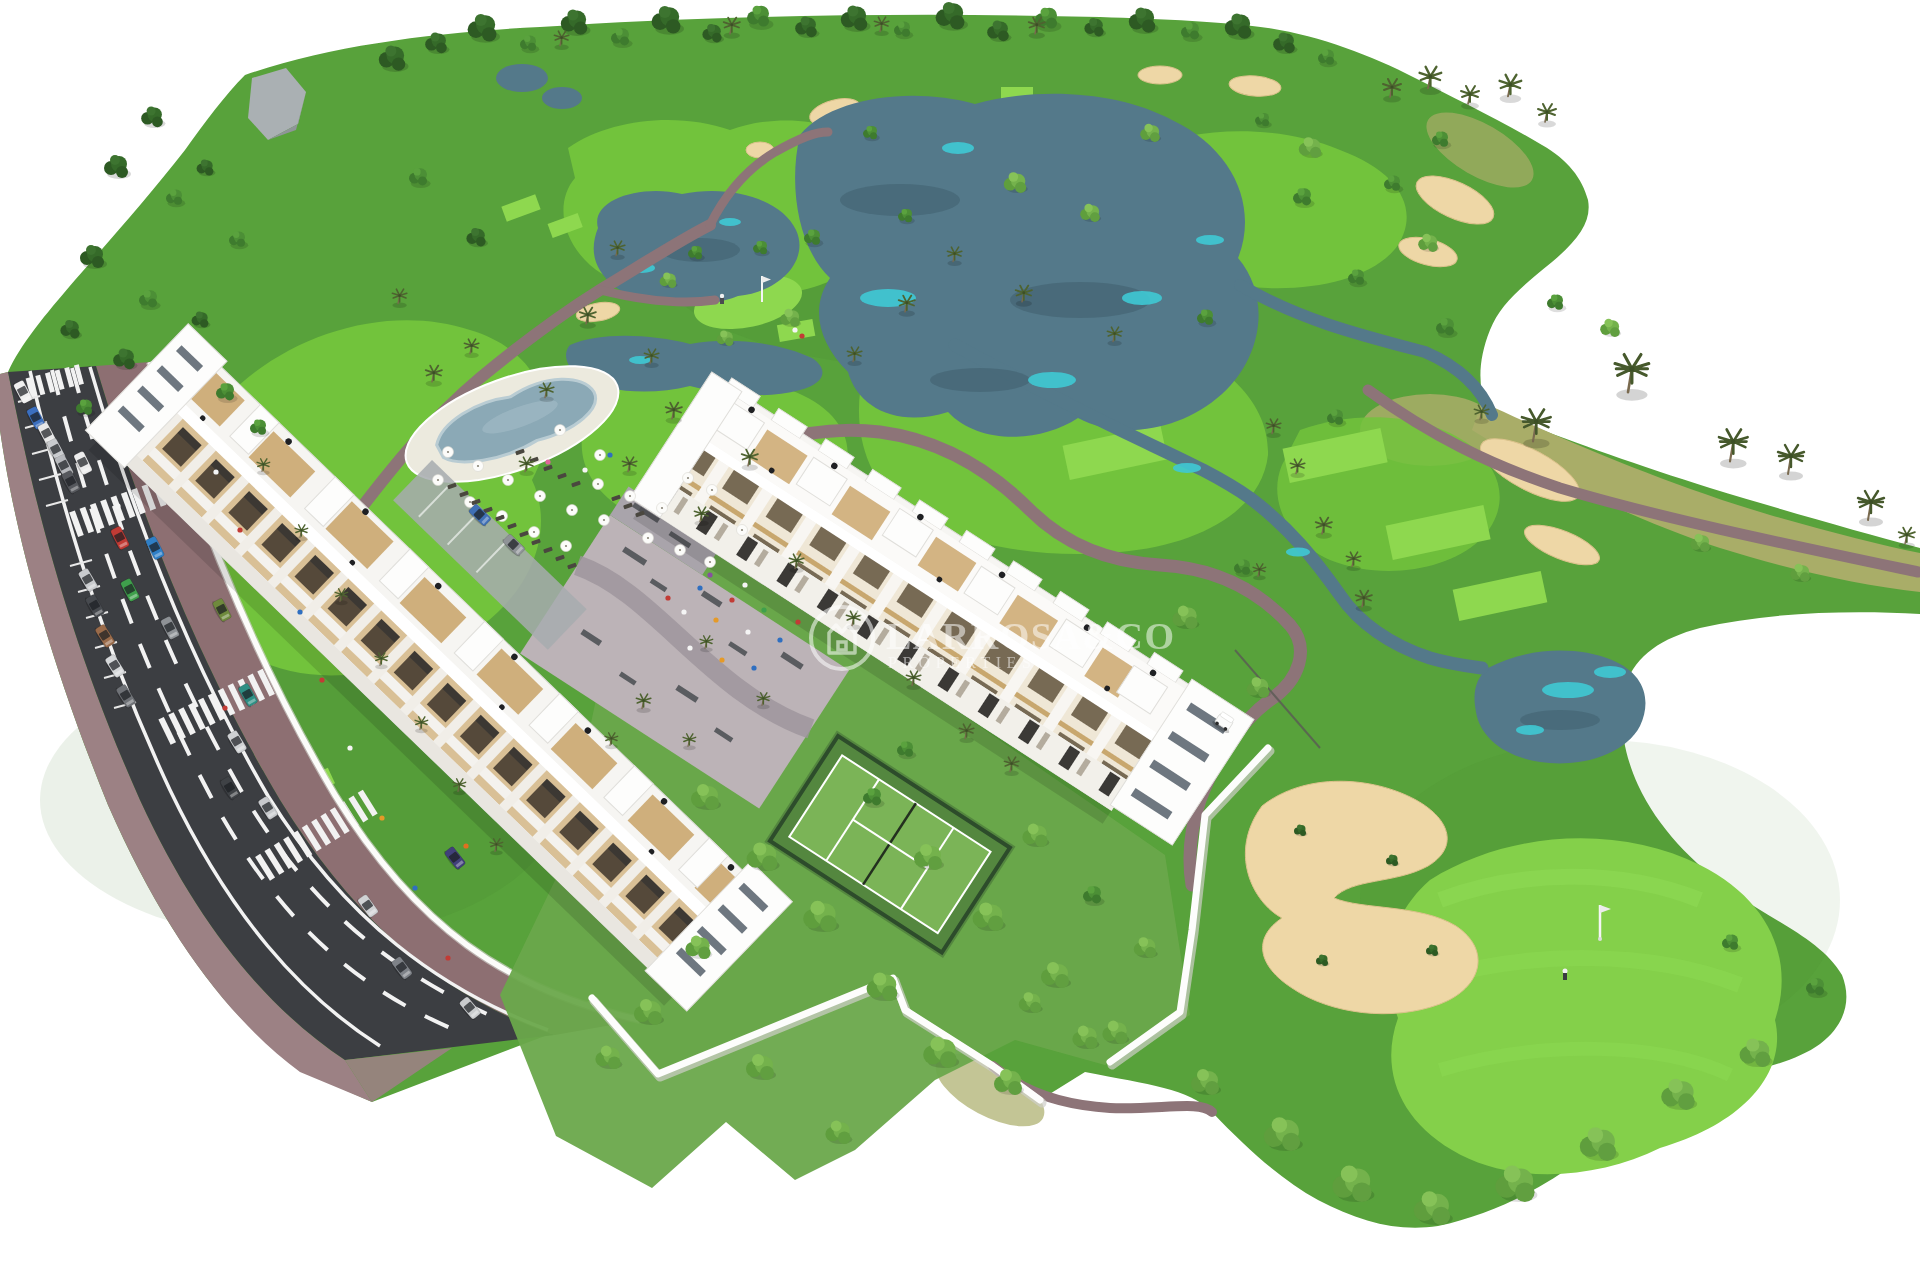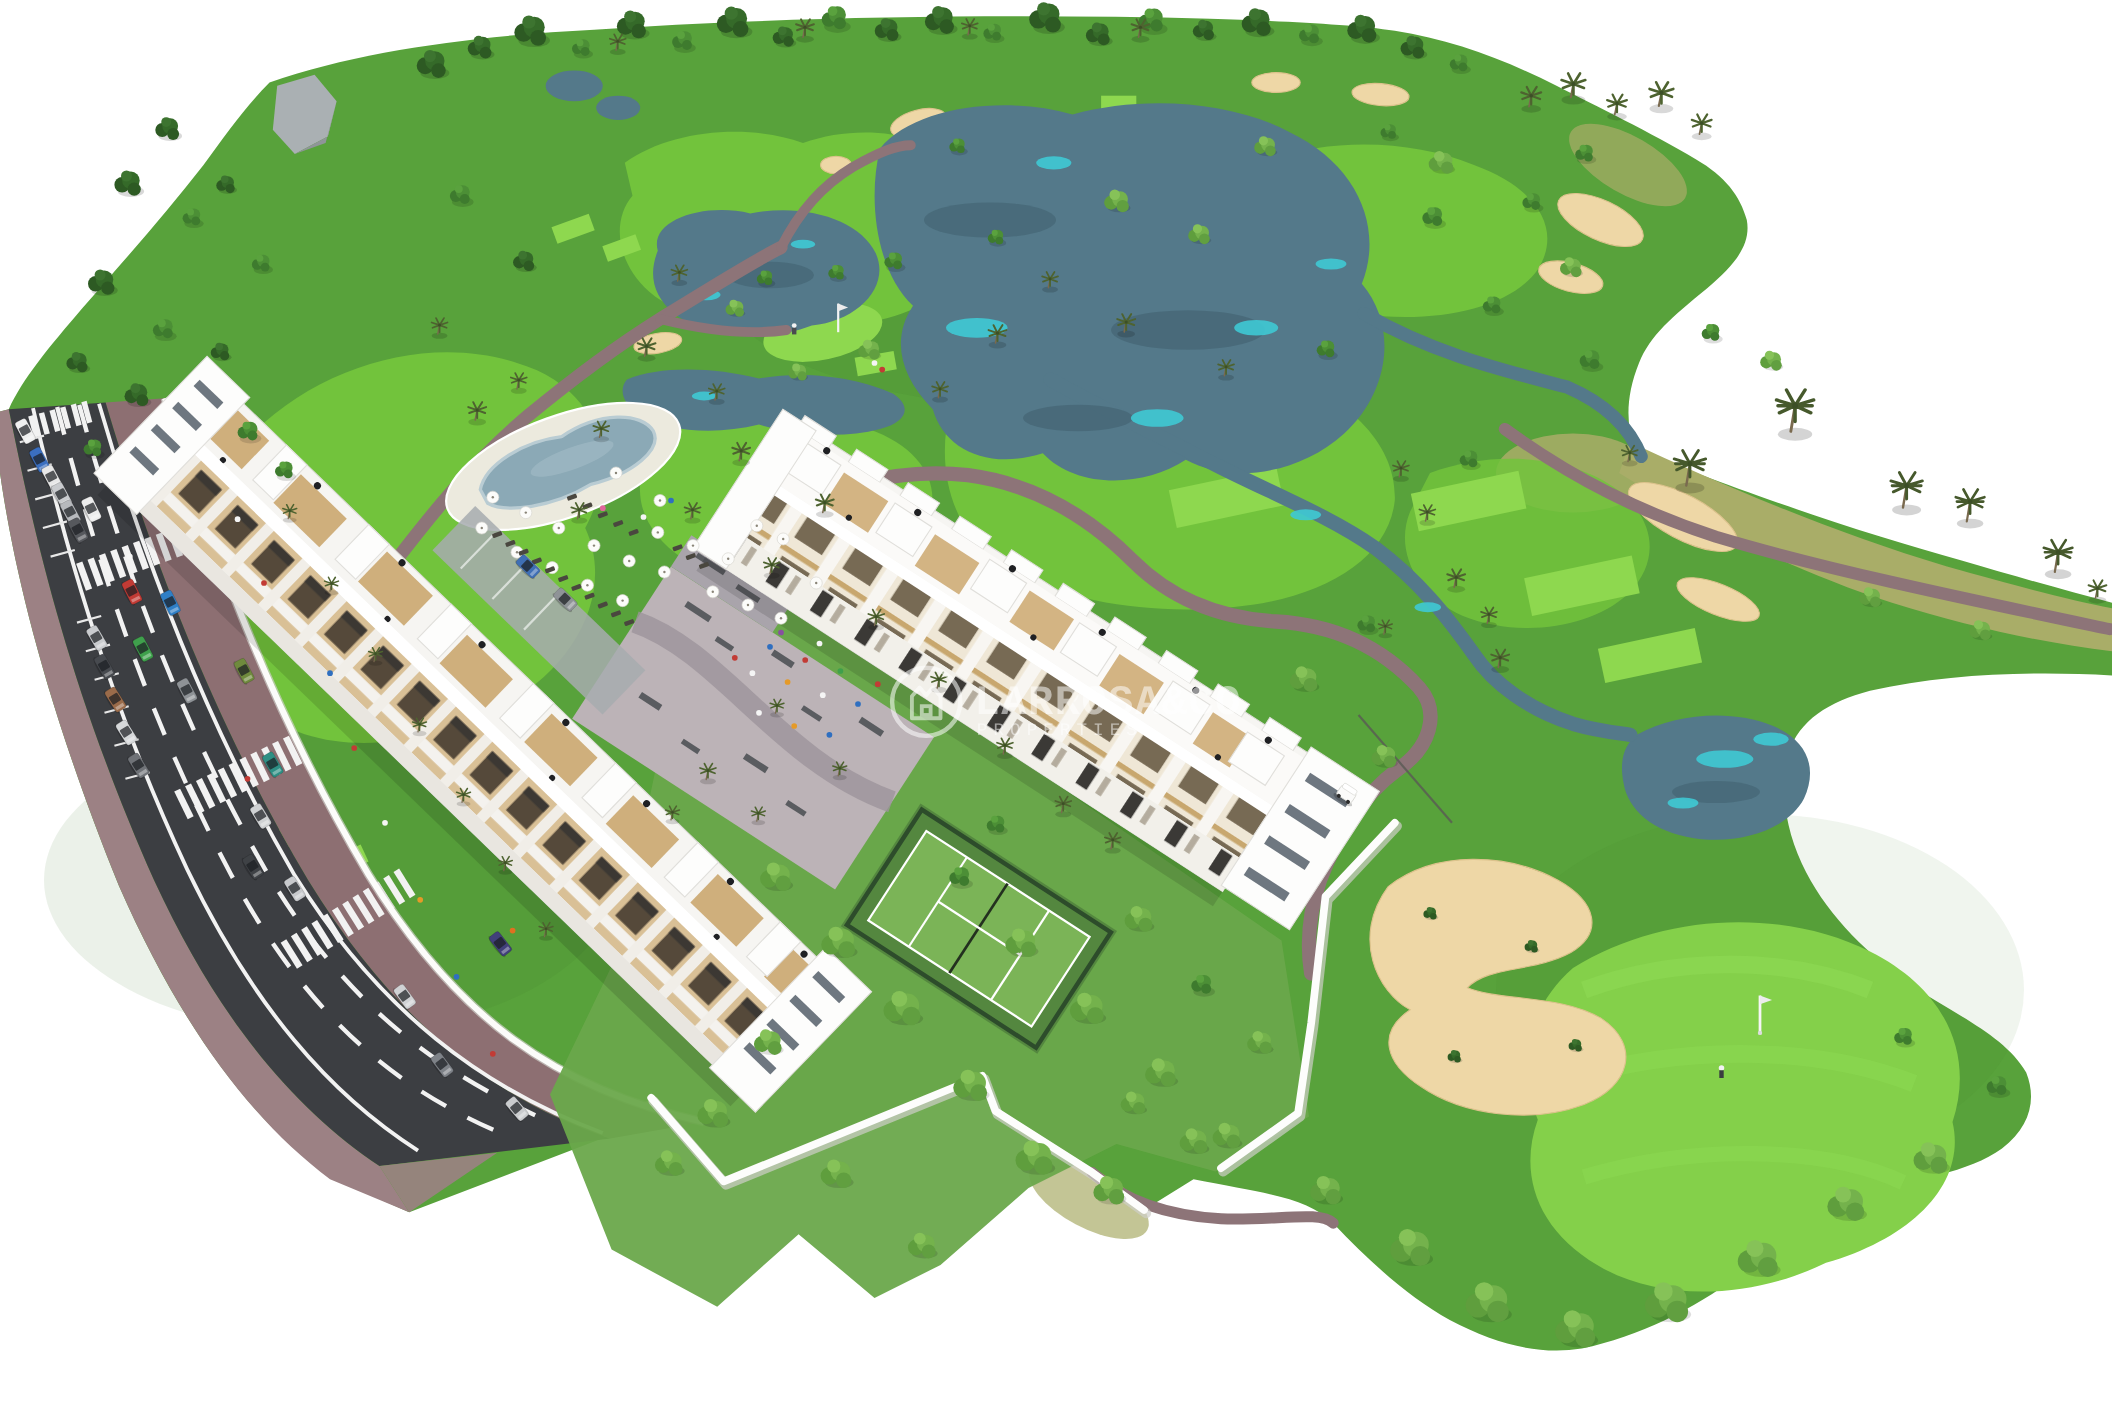--- a/index.html
+++ b/index.html
@@ -1,17 +1,17 @@
 <!DOCTYPE html>
 <html style="--bg: #ffffff; --rough: #58a23b; --fairway: #72c33c; --fairway2: #84d04a; --tee: #8ed84f; --dry: #a9ad68; --water: #54798a; --waterDeep: #3c5a68; --cyan: #3fc9d4; --sand: #eed7a6; --sandEdge: #dcc28c; --path: #8d7478; --road: #3c3e42; --roadLine: #f2f2f2; --sidewalk: #9c8184; --sidewalk2: #8d6f72; --white: #f6f5f2; --wood: #cba76f; --garden: #6aa84b; --playground: #bcb3b7; --court: #7bb457; --fence: #2d4c2b; --wall: #fdfdfc; --treeDark: #2d5a23; --treeMid: #3e7b2e; --treeLight: #74b24c; --palm: #4e6330; --pool: #8ba9b6; --poolDeck: #eceade;"><head>
 <meta charset="utf-8">
 <style>
   html,body{margin:0;padding:0;background:#fff;}
   .stage{position:relative;width:1920px;height:1280px;background:var(--bg,#ffffff);overflow:hidden;
-         font-family:Liberation Mono, monospace;}
+         font-family:Liberation Serif, serif;}
   svg{display:block}
   
   .c-rough{fill:var(--rough,#58a23b)}
   .c-fair{fill:var(--fairway,#72c33c)}
   .c-fair2{fill:var(--fairway2,#84d04a)}
   .c-tee{fill:var(--tee,#8ed84f)}
   .c-dry{fill:var(--dry,#a9ad68)}
   .c-water{fill:var(--water,#54798a)}
   .c-waterD{fill:var(--waterDeep,#3c5a68)}
   .c-cyan{fill:var(--cyan,#3fc9d4)}

